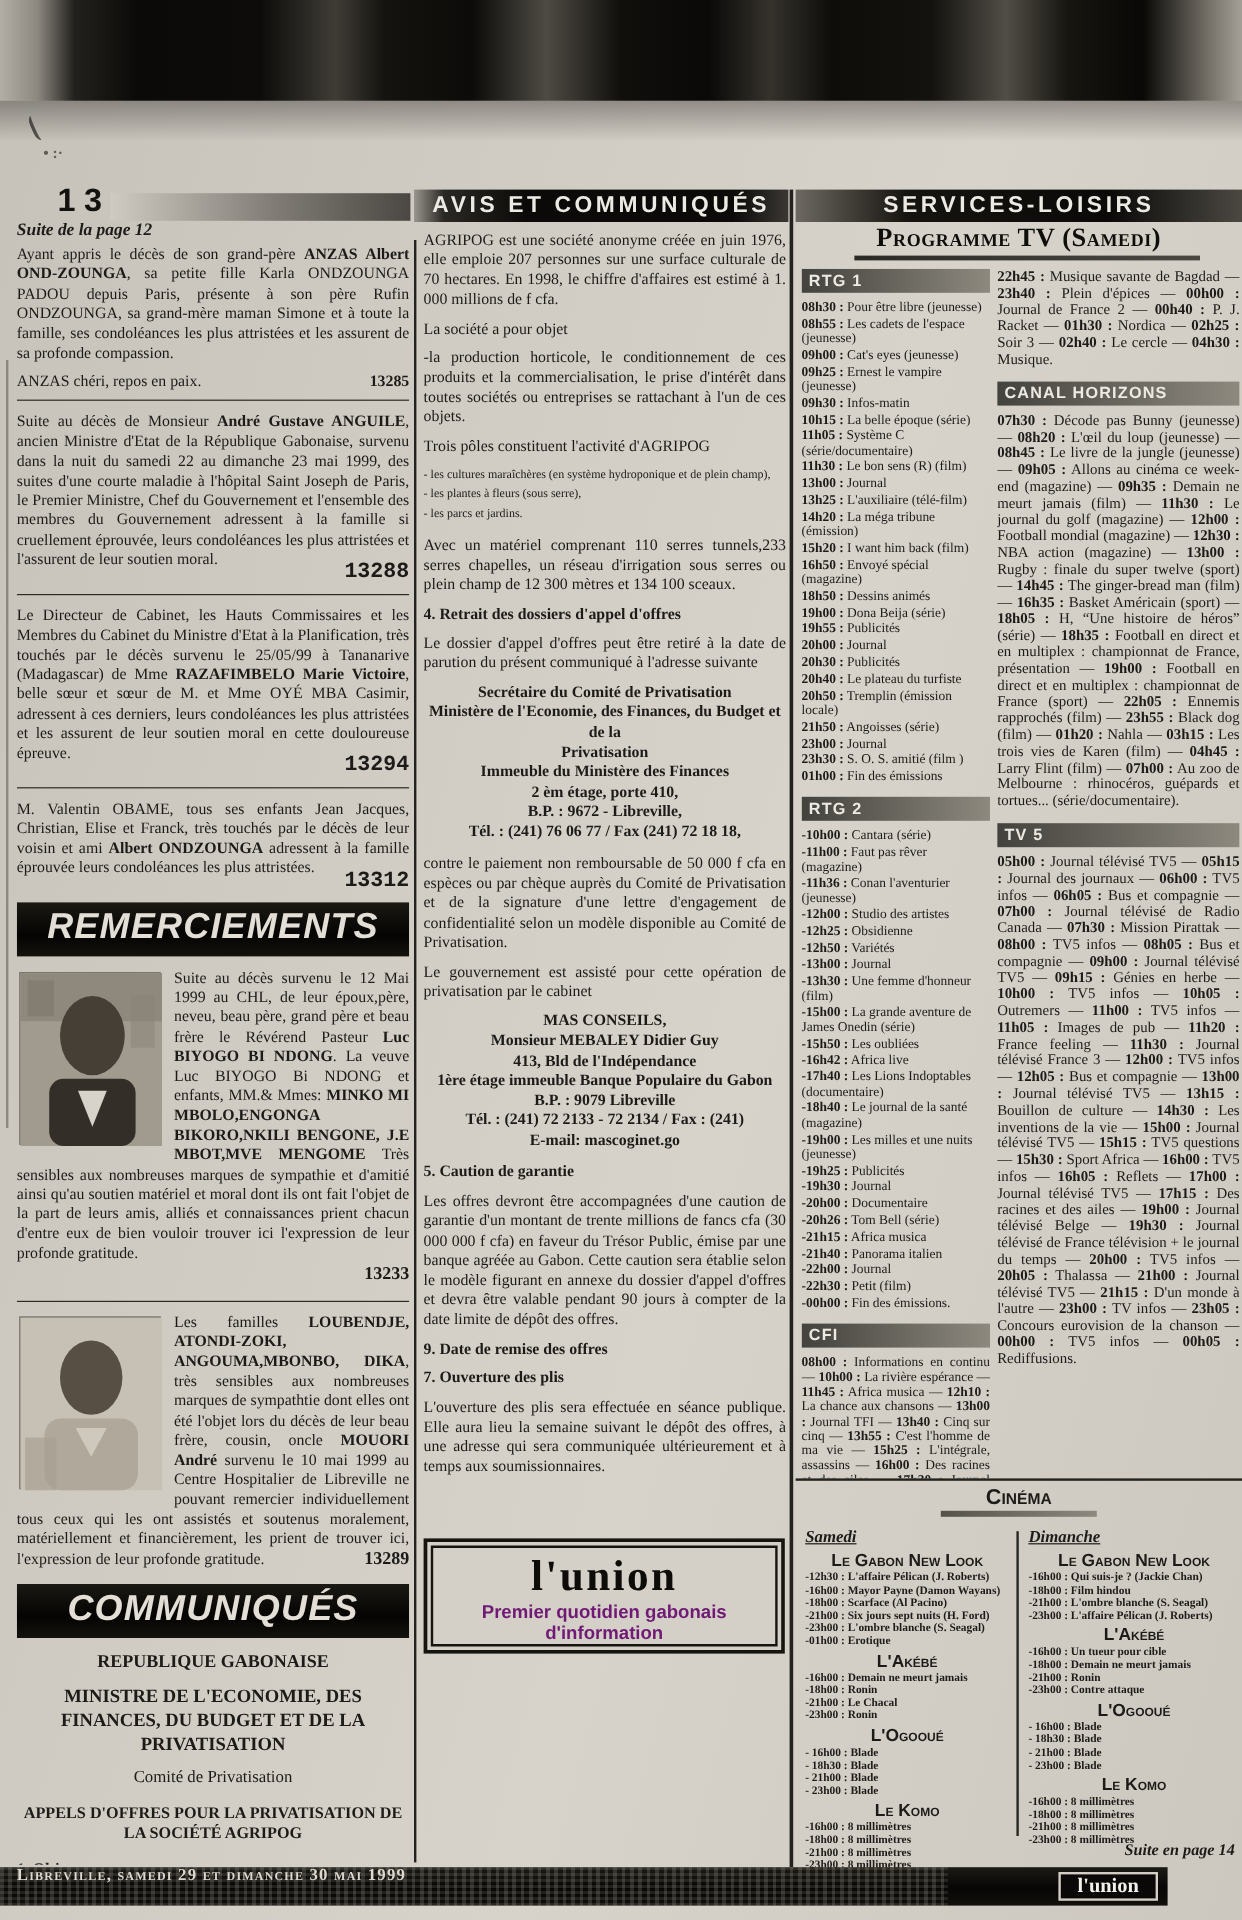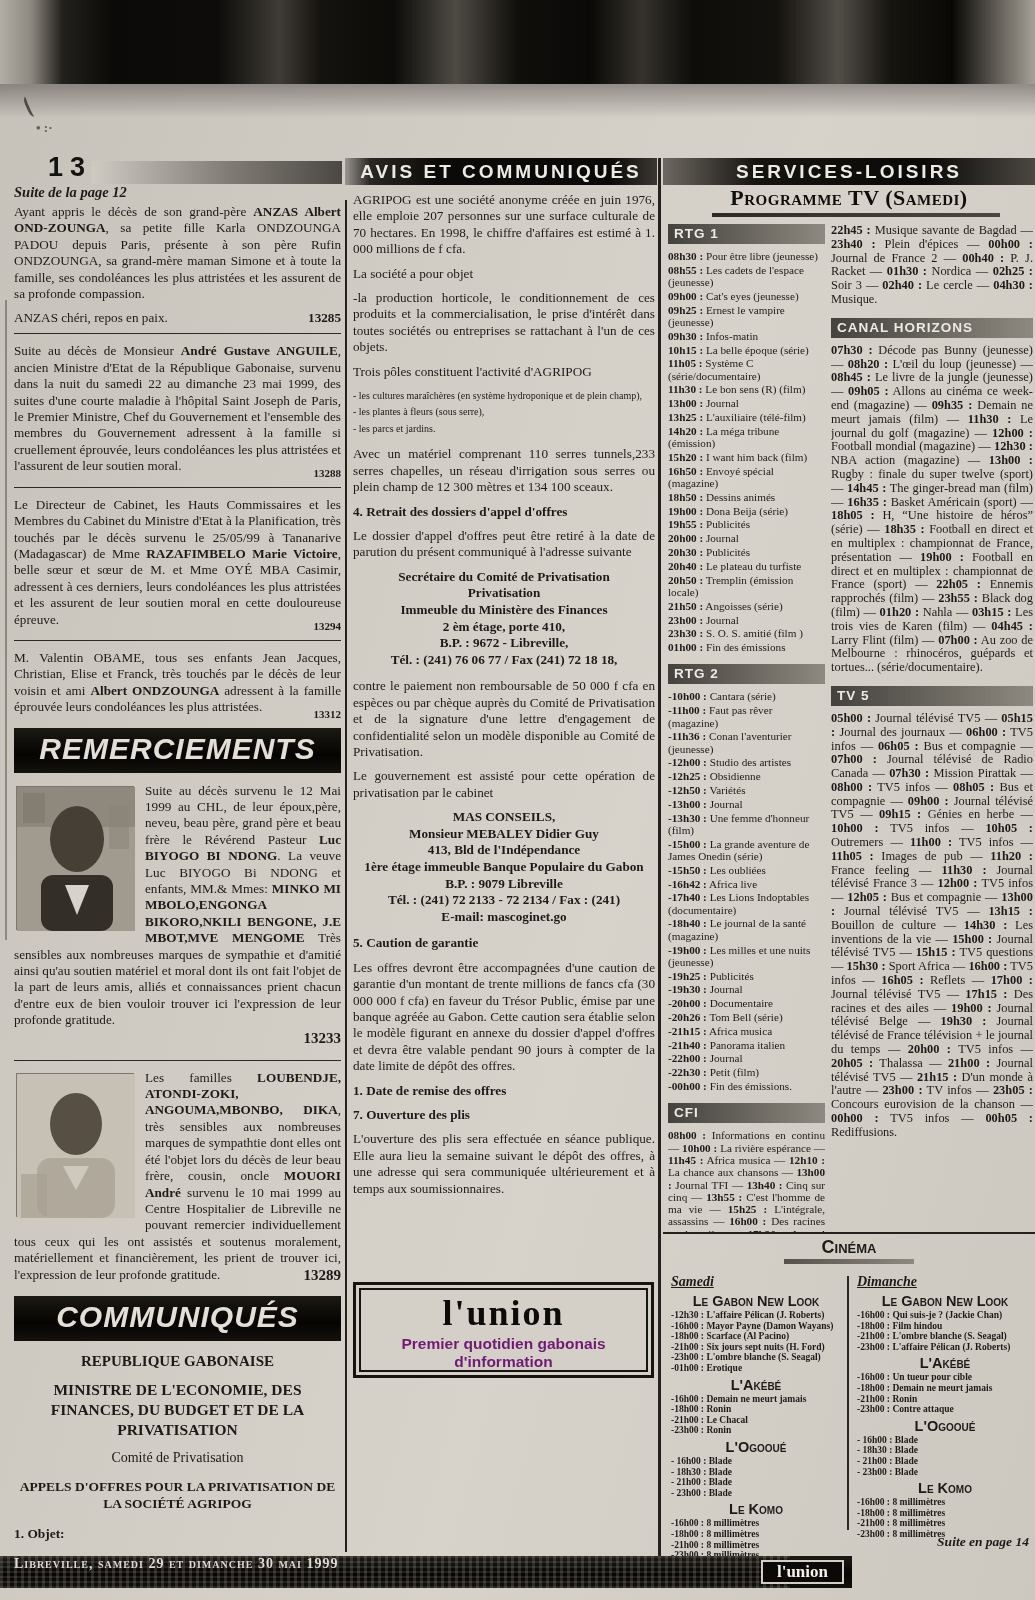--- a/index.html
+++ b/index.html
@@ -35,21 +35,21 @@
   .v1 { left:345px; top:200px; width:2px; height:1352px; }
   .v2 { left:658px; top:158px; width:3px; height:1398px; }
 
   
   .col-left { position:absolute; left:14px; top:184px; width:327px; height:1370px; overflow:hidden; }
   .note { font:italic bold 14.5px "Liberation Serif"; margin-bottom:3px; }
   p.obit, .col-mid p { font-size:13.2px; line-height:16.4px; text-align:justify; margin:0 0 8px; }
   .sep { border-top:1.5px solid #2c2a26; margin:7px 0 9px; }
   .sign-row, .sig-row { display:flex; justify-content:space-between; font-size:13.2px; margin-bottom:2px; }
   .ref { font-weight:bold; }
-  .refline { text-align:right; margin-top:-16px; margin-bottom:8px; font-size:11px; }
+  .refline { text-align:right; margin-top:-16px; margin-bottom:8px; font-size:18px;font-family:Liberation Mono, monospace; }
   .banner { background:linear-gradient(180deg,#1b1913,#050403 60%,#14120d);
     color:#e3dfd7; font:italic bold 30px "Liberation Sans", sans-serif; letter-spacing:1px;
     text-align:center; padding:4px 0 7px; margin:6px 0 10px; }
   .remer-item { overflow:hidden; margin-bottom:2px; }
   .photo { float:left; width:118px; height:144px; margin:3px 11px 3px 2px; border:1px solid #7b776f;
     background:#a39d92; position:relative; }
   .photo svg { display:block; }
   .rtext { font-size:13.2px; line-height:16.4px; text-align:justify; margin:0; }
   .rref { text-align:right; font-weight:bold; font-size:15px; margin:1px 0 6px; }
   .rref.inline { margin-top:-16px; }
@@ -102,21 +102,21 @@
   .day0 { left:8px;  width:170px; }
   .day1 { left:194px; width:176px; }
   .dlabel { font:italic bold 14px "Liberation Serif"; text-decoration:underline; margin-bottom:2px; }
   .thr-name { text-align:center; font:bold 14.5px "Liberation Sans", sans-serif;
     font-variant:small-caps; margin:3px 0 1px; }
   .shows .li { font:bold 9.5px "Liberation Serif"; line-height:10.6px; }
   .cin-vrule { position:absolute; left:184px; top:42px; width:2px; height:254px; background:#2a2823; }
   .cin-next { position:absolute; right:6px; bottom:4px; font:italic bold 13.5px "Liberation Serif"; }
 
   
-  .footer { position:absolute; left:0; top:1556px; width:852px; height:32px;
+  .footer { position:absolute; left:0; top:1556px; width:973px; height:32px;
     background:linear-gradient(180deg,#1c1a14,#070605 55%,#12100c); }
   .foot-tex { position:absolute; left:0; top:0; width:790px; height:32px;
     background:repeating-linear-gradient(90deg,rgba(206,201,190,.17) 0 3px,transparent 3px 7px),
                repeating-linear-gradient(0deg,rgba(206,201,190,.12) 0 2px,transparent 2px 5px); }
   .foot-date { position:absolute; left:14px; top:0; line-height:32px; color:#ddd9d0;
     font:bold 14px "Liberation Serif"; font-variant:small-caps; letter-spacing:1px; }
   .foot-brand { position:absolute; right:8px; top:4px; height:24px; line-height:21px;
     border:2px solid #d2cec6; padding:0 14px; background:#0a0908;
     font:bold 17px "Liberation Serif"; color:#f4f1ea; }
 </style>
@@ -212,40 +212,41 @@
     <div class="bullets">
         <div class="li">- les cultures maraîchères (en système hydroponique et de plein champ),</div>
         <div class="li">- les plantes à fleurs (sous serre),</div>
         <div class="li">- les parcs et jardins.</div>
       </div>
     <p>Avec un matériel comprenant 110 serres tunnels,233 serres chapelles, un réseau d'irrigation sous serres ou plein champ de 12 300 mètres et 134 100 sceaux.</p>
     <p class="head">4. Retrait des dossiers d'appel d'offres</p>
     <p>Le dossier d'appel d'offres peut être retiré à la date de parution du présent communiqué à l'adresse suivante</p>
     <div class="addr">
         <div class="li">Secrétaire du Comité de Privatisation</div>
+        <div class="li">Ministère de l'Economie, des Finances, du Budget et de la</div>
         <div class="li">Privatisation</div>
         <div class="li">Immeuble du Ministère des Finances</div>
         <div class="li">2 èm étage, porte 410,</div>
         <div class="li"><b>B.P. :</b> 9672 - Libreville,</div>
         <div class="li"><b>Tél. :</b> (241) 76 06 77 / Fax (241) 72 18 18,</div>
       </div>
     <p>contre le paiement non remboursable de 50 000 f cfa en espèces ou par chèque auprès du Comité de Privatisation et de la signature d'une lettre d'engagement de confidentialité selon un modèle disponible au Comité de Privatisation.</p>
     <p>Le gouvernement est assisté pour cette opération de privatisation par le cabinet</p>
     <div class="addr">
         <div class="li">MAS CONSEILS,</div>
         <div class="li">Monsieur MEBALEY Didier Guy</div>
         <div class="li">413, Bld de l'Indépendance</div>
         <div class="li">1ère étage immeuble Banque Populaire du Gabon</div>
         <div class="li"><b>B.P. :</b> 9079 Libreville</div>
         <div class="li"><b>Tél. :</b> (241) 72 2133 - 72 2134 / Fax : (241)</div>
         <div class="li"><b>E-mail:</b> mascoginet.go</div>
       </div>
     <p class="head">5. Caution de garantie</p>
     <p>Les offres devront être accompagnées d'une caution de garantie d'un montant de trente millions de fancs cfa (30 000 000 f cfa) en faveur du Trésor Public, émise par une banque agréée au Gabon. Cette caution sera établie selon le modèle figurant en annexe du dossier d'appel d'offres et devra être valable pendant 90 jours à compter de la date limite de dépôt des offres.</p>
-    <p class="head">1. Date de remise des offres</p>
+    <p class="head">9. Date de remise des offres</p>
     <p class="head">7. Ouverture des plis</p>
     <p>L'ouverture des plis sera effectuée en séance publique. Elle aura lieu la semaine suivant le dépôt des offres, à une adresse qui sera communiquée ultérieurement et à temps aux soumissionnaires.</p>
 
   </div>
 
   <div class="masthead">
     <div class="mh-title">l'union</div>
     <div class="mh-sub">Premier quotidien gabonais d'information</div>
   </div>
 

